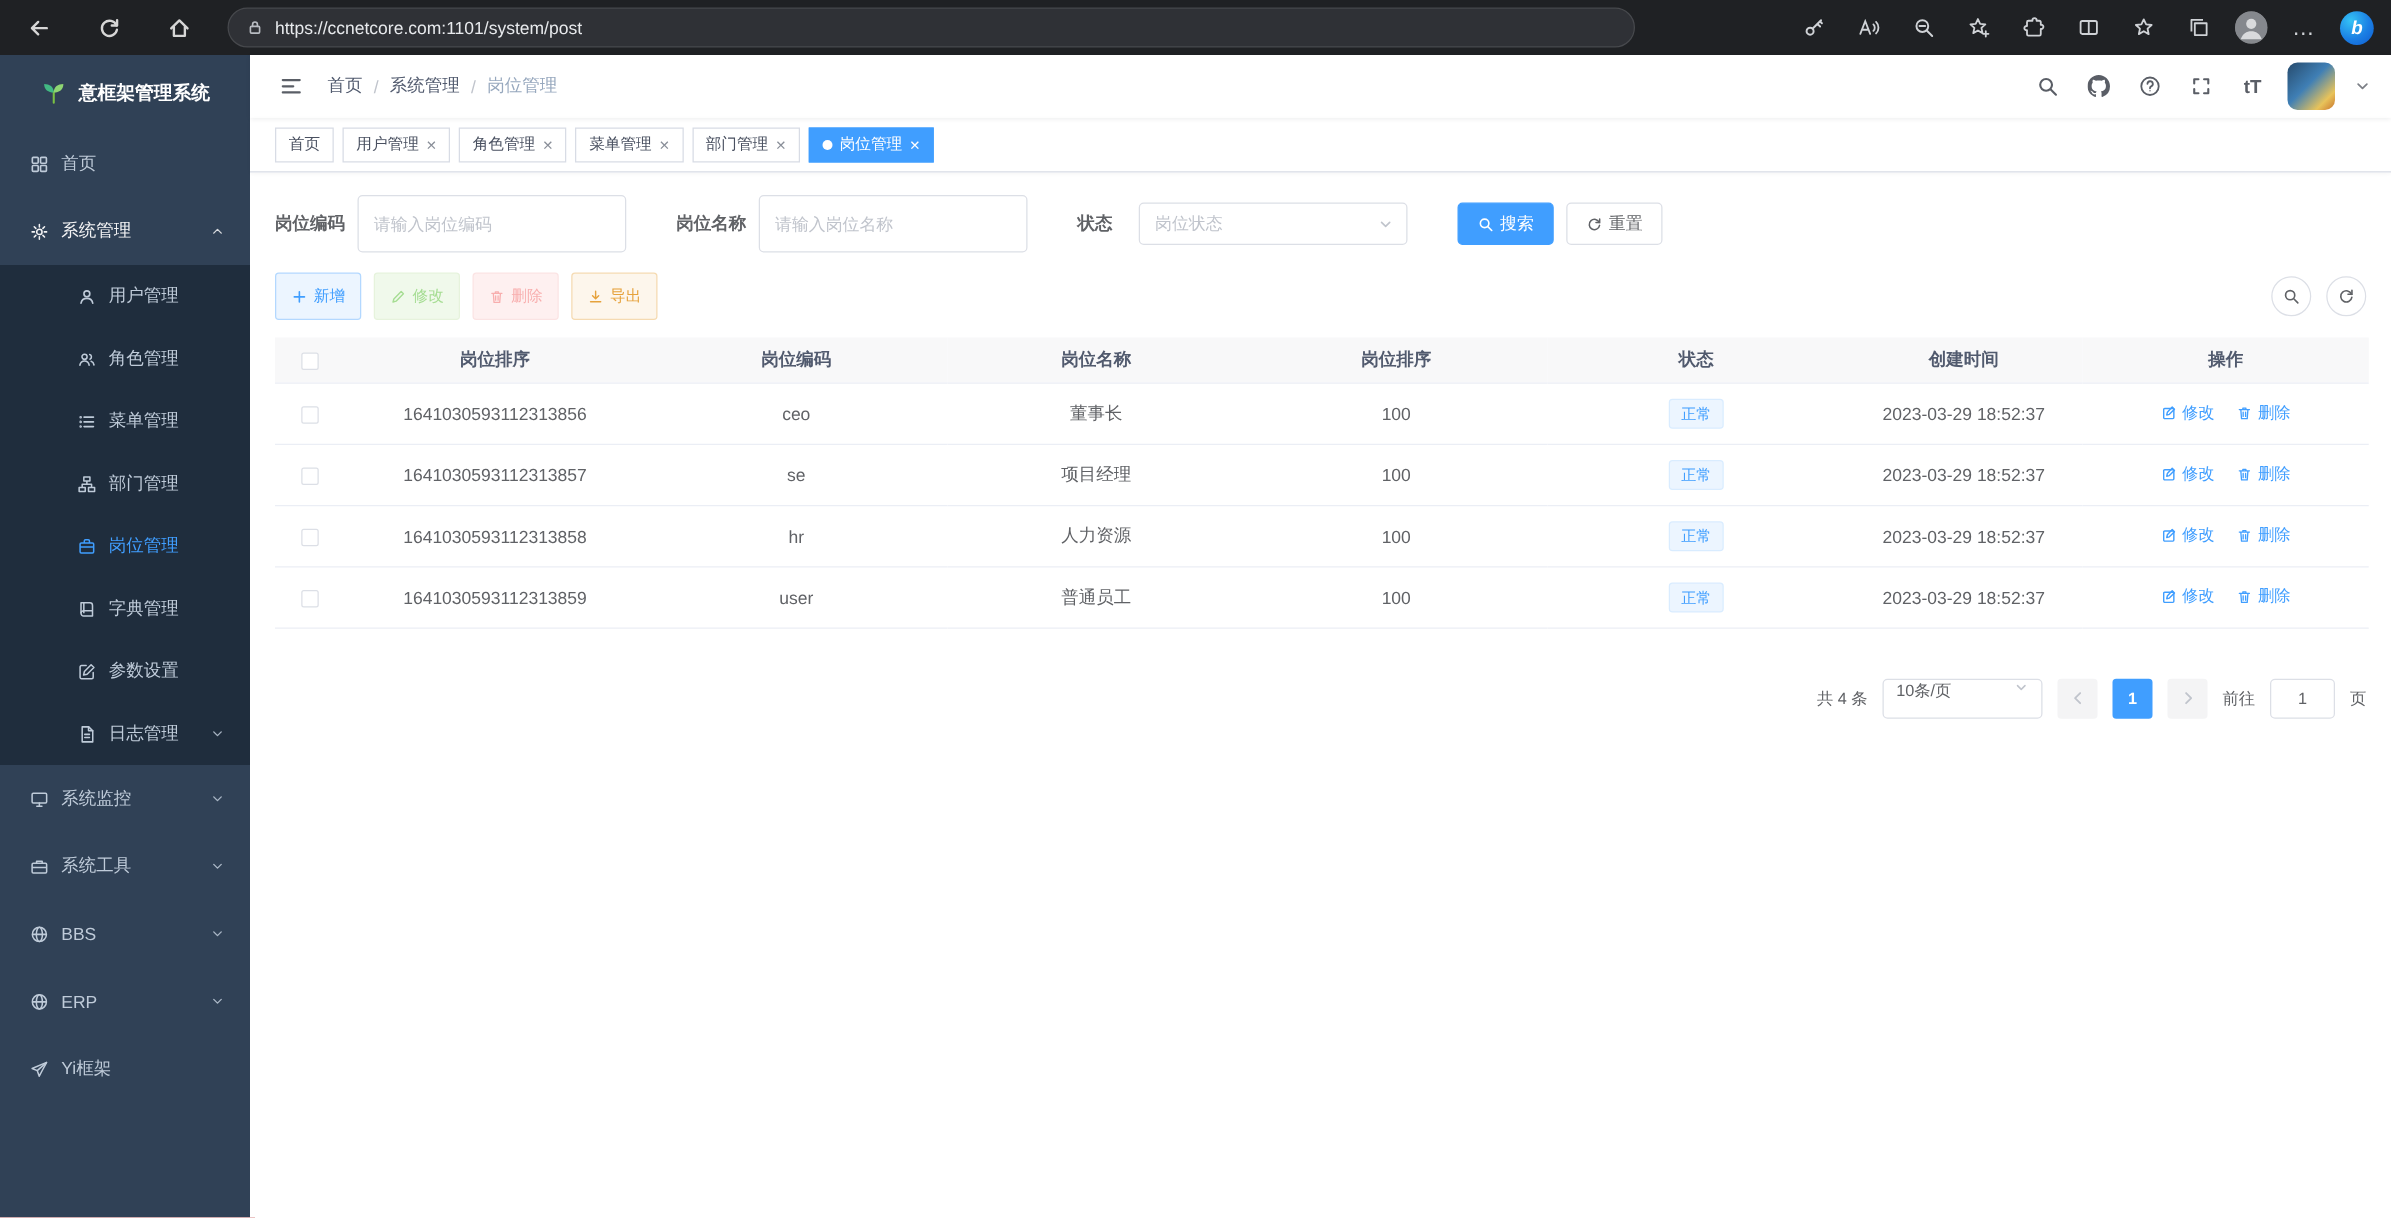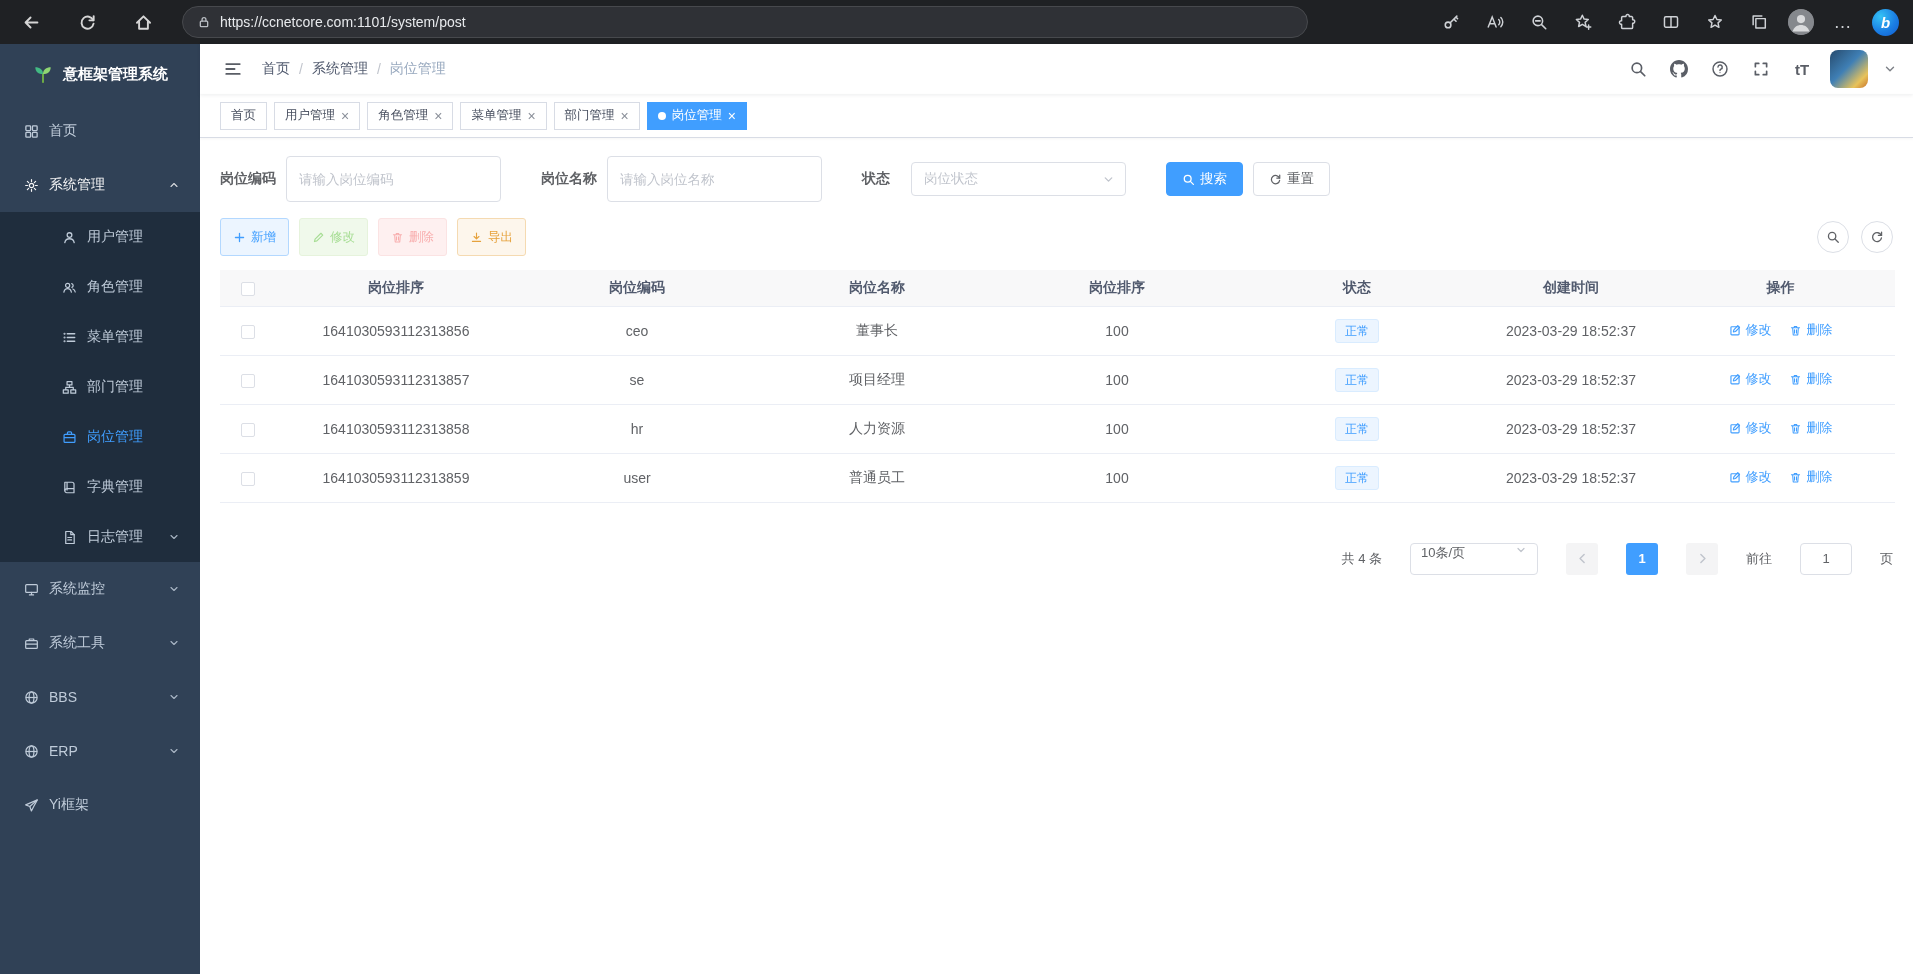--- a/index.html
+++ b/index.html
@@ -96,21 +96,21 @@
   table.grid { width:100%; border-collapse:collapse; table-layout:fixed; }
   .grid th { background:#f8f8f9; color:#515a6e; font-weight:700; font-size:14px; height:36px; text-align:center; border-bottom:1px solid #ebeef5; }
   .grid td { height:49px; text-align:center; font-size:14px; color:#606266; border-bottom:1px solid #ebeef5; white-space:nowrap; overflow:hidden; }
   .cb { width:14px; height:14px; border:1px solid #dcdfe6; border-radius:2px; background:#fff; display:inline-block; vertical-align:middle; cursor:pointer; }
   .status-tag { display:inline-block; height:24px; line-height:22px; padding:0 9px; background:#ecf5ff; border:1px solid #d9ecff; color:#409eff; border-radius:3px; font-size:12px; }
   .op { display:inline-flex; align-items:center; gap:4px; color:#409eff; font-size:13px; cursor:pointer; text-decoration:none; }
   .op + .op { margin-left:14px; }
   .op svg { width:13px; height:13px; }
 
   
-  .pagination { display:flex; align-items:center; justify-content:flex-end; gap:28px; margin-top:40px; font-size:13px; color:#606266; }
+  .pagination { display:flex; align-items:center; justify-content:flex-end; gap:12px; margin-top:40px; font-size:13px; color:#606266; }
   .pg-select { width:128px; height:32px; border:1px solid #dcdfe6; border-radius:4px; display:flex; align-items:flex-start; justify-content:space-between; padding:0 10px; cursor:pointer; }
   .pg-select svg { width:12px; height:12px; color:#c0c4cc; }
   .pg-btn { min-width:32px; height:32px; background:#f4f4f5; border:none; border-radius:3px; display:flex; align-items:center; justify-content:center; color:#c0c4cc; cursor:pointer; font-size:13px; font-family:inherit; }
   .pg-btn svg { width:13px; height:13px; }
   .pg-btn.active { background:#409eff; color:#fff; font-weight:bold; }
   .pg-goto { width:52px; height:32px; border:1px solid #dcdfe6; border-radius:4px; text-align:center; font-size:13px; color:#606266; outline:none; font-family:inherit; }
 </style>
 </head>
 <body>
 
@@ -274,20 +274,27 @@
                 <path d="M5.8 4.6V3a1 1 0 0 1 1-1h2.4a1 1 0 0 1 1 1v1.6M2.2 8.2h11.6"></path>
               </svg>
             <span>岗位管理</span>
           </div>
           <div class="menu-item">
             <svg class="ic" viewBox="0 0 16 16" fill="none" stroke="currentColor" stroke-width="1.3" stroke-linejoin="round">
                 <path d="M3 2.4h7.6a2.2 2.2 0 0 1 2.2 2.2v9H5.2A2.2 2.2 0 0 1 3 11.4z"></path>
                 <path d="M5.4 2.4v8.8M3 11.4a2.2 2.2 0 0 1 2.2-2.2h7.6"></path>
               </svg>
             <span>字典管理</span>
+          </div>
+          <div class="menu-item">
+            <svg class="ic" viewBox="0 0 16 16" fill="none" stroke="currentColor" stroke-width="1.3" stroke-linecap="round" stroke-linejoin="round">
+                <path d="M13.4 8.6v4a1.2 1.2 0 0 1-1.2 1.2H3.4a1.2 1.2 0 0 1-1.2-1.2V3.8a1.2 1.2 0 0 1 1.2-1.2h4"></path>
+                <path d="M11.6 1.9 14 4.3 8.2 10l-3 .7.7-3z"></path>
+              </svg>
+            <span>参数设置</span>
           </div>
           <div class="menu-item">
             <svg class="ic" viewBox="0 0 16 16" fill="none" stroke="currentColor" stroke-width="1.3" stroke-linecap="round" stroke-linejoin="round">
                 <path d="M4 1.6h5.6L13 5v9.4H4z"></path>
                 <path d="M9.4 1.6V5H13M6.2 8h4M6.2 10.6h4"></path>
               </svg>
             <span>日志管理</span>
             <svg class="chev" viewBox="0 0 16 16" fill="none" stroke="currentColor" stroke-width="1.5" stroke-linecap="round" stroke-linejoin="round">
                 <path d="m4 6 4 4 4-4"></path>
               </svg>

